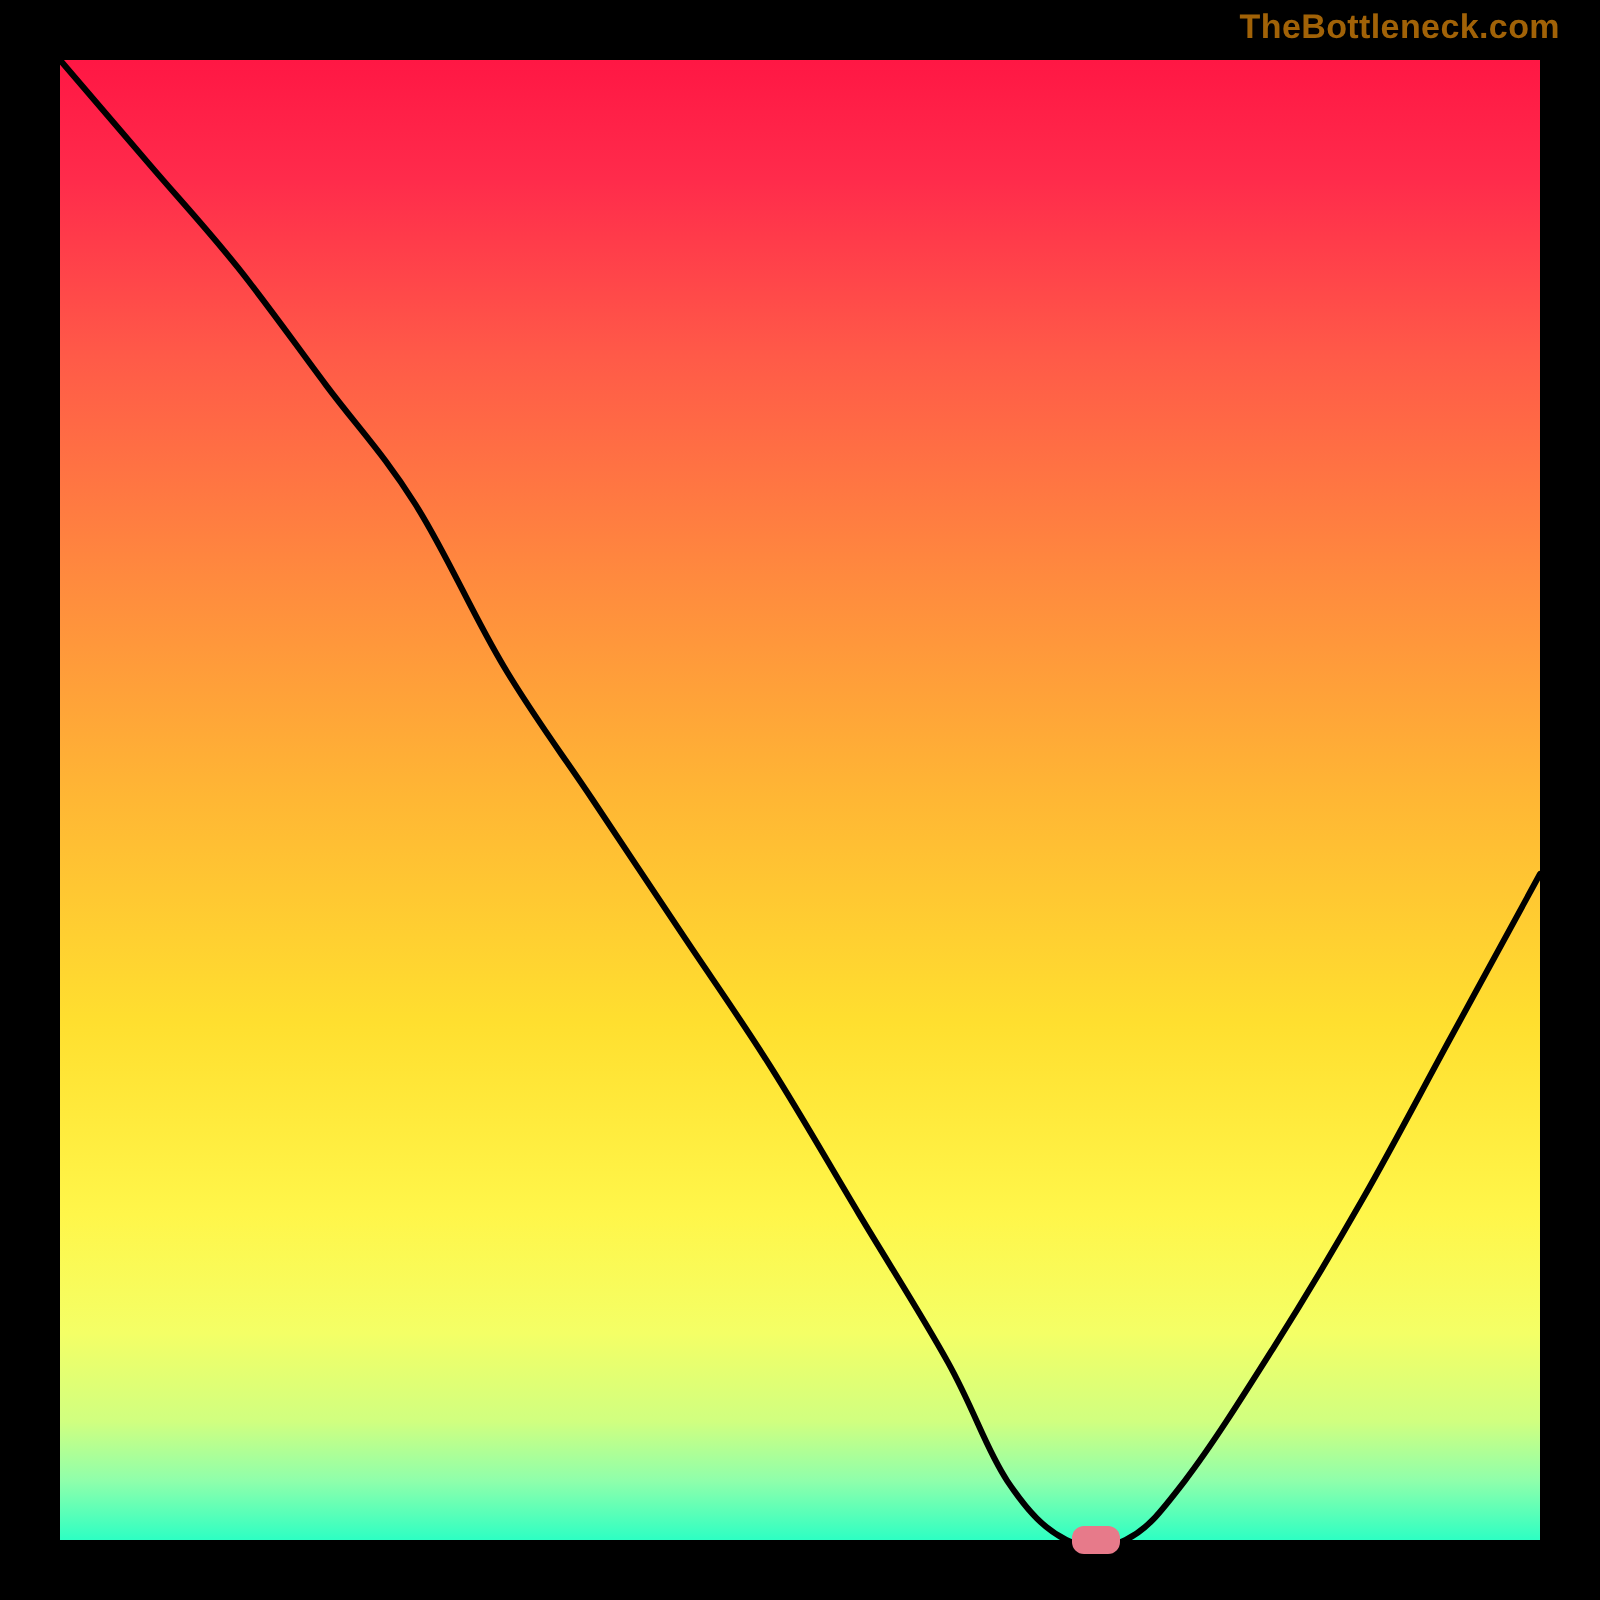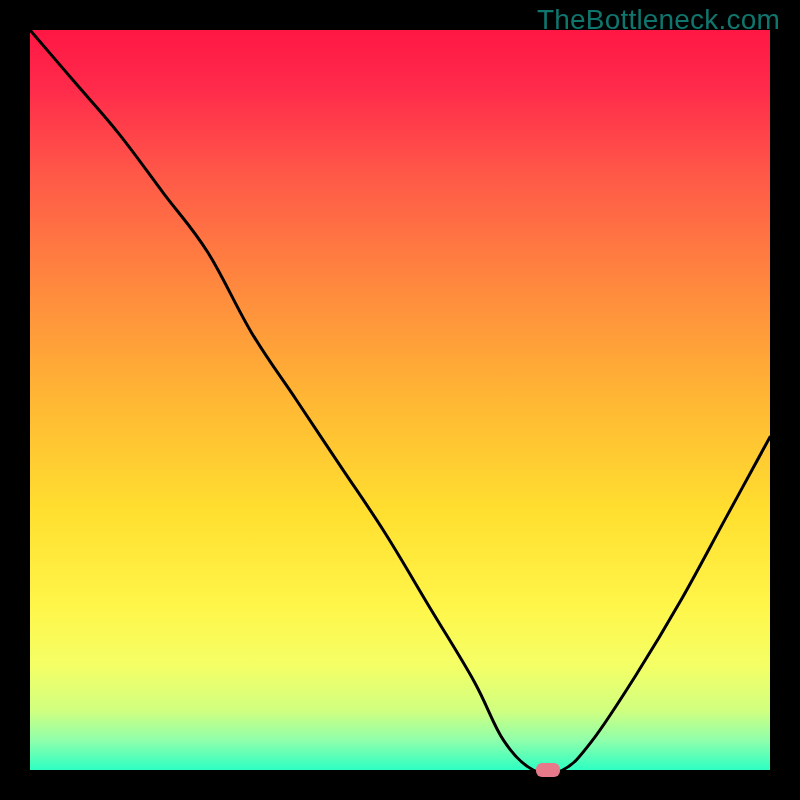--- a/index.html
+++ b/index.html
@@ -16,23 +16,23 @@
     width: 800px;
     height: 800px;
   }
   svg {
     display: block;
   }
   .watermark {
     position: absolute;
     top: 4px;
     right: 20px;
-    color: #0f766e;
-    font-size: 28px;
-    font-weight: 400;
+    color: #a16207;
+    font-size: 17px;
+    font-weight: 700;
     letter-spacing: 0.2px;
     user-select: none;
   }
 </style>
 </head>
 <body>
 
 <div class="chart-wrap">
 
   <svg id="chart-svg" width="800" height="800" viewBox="0 0 800 800">

